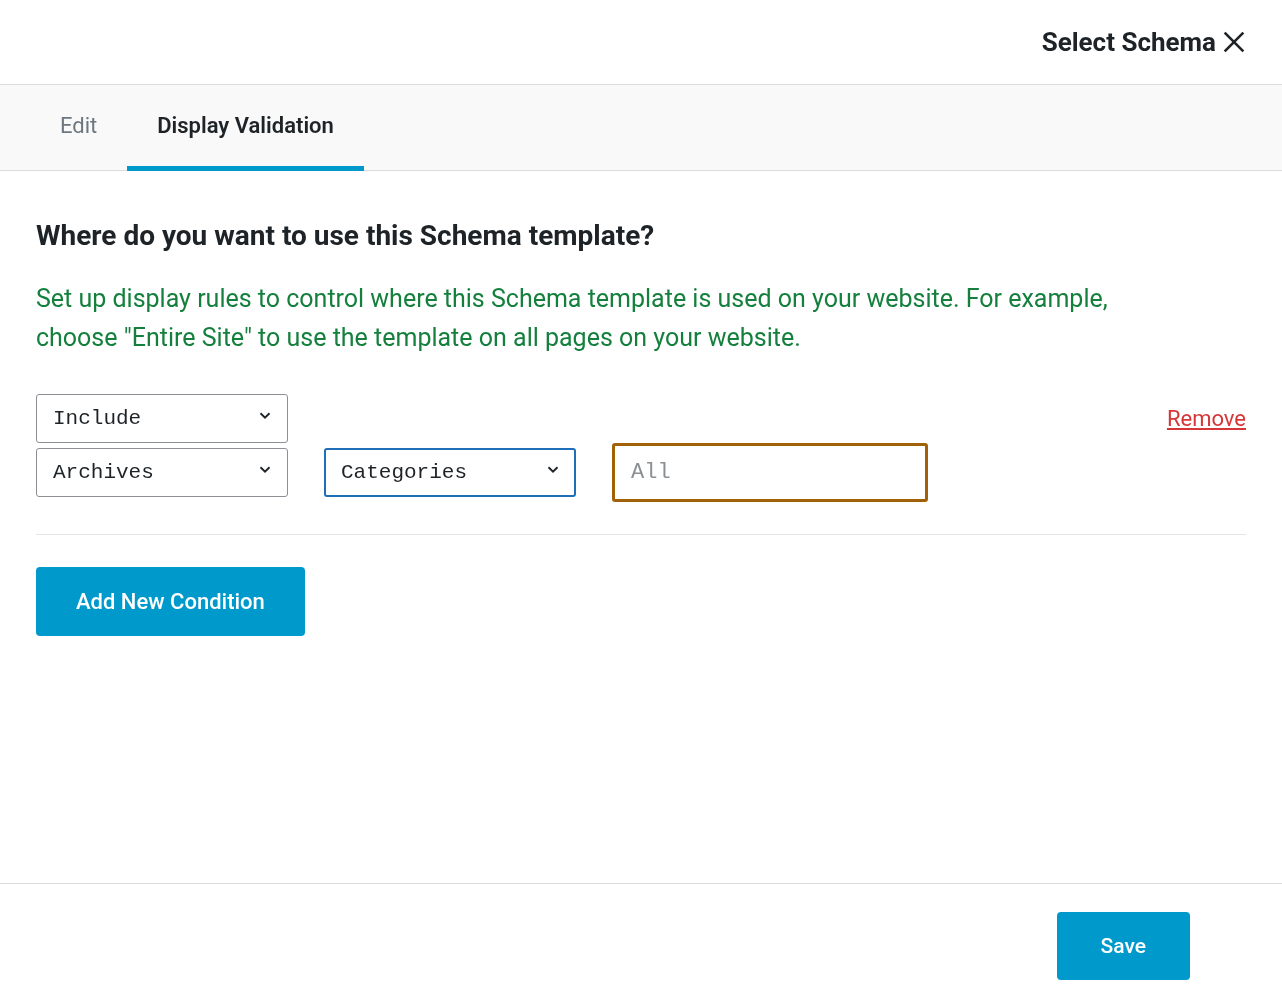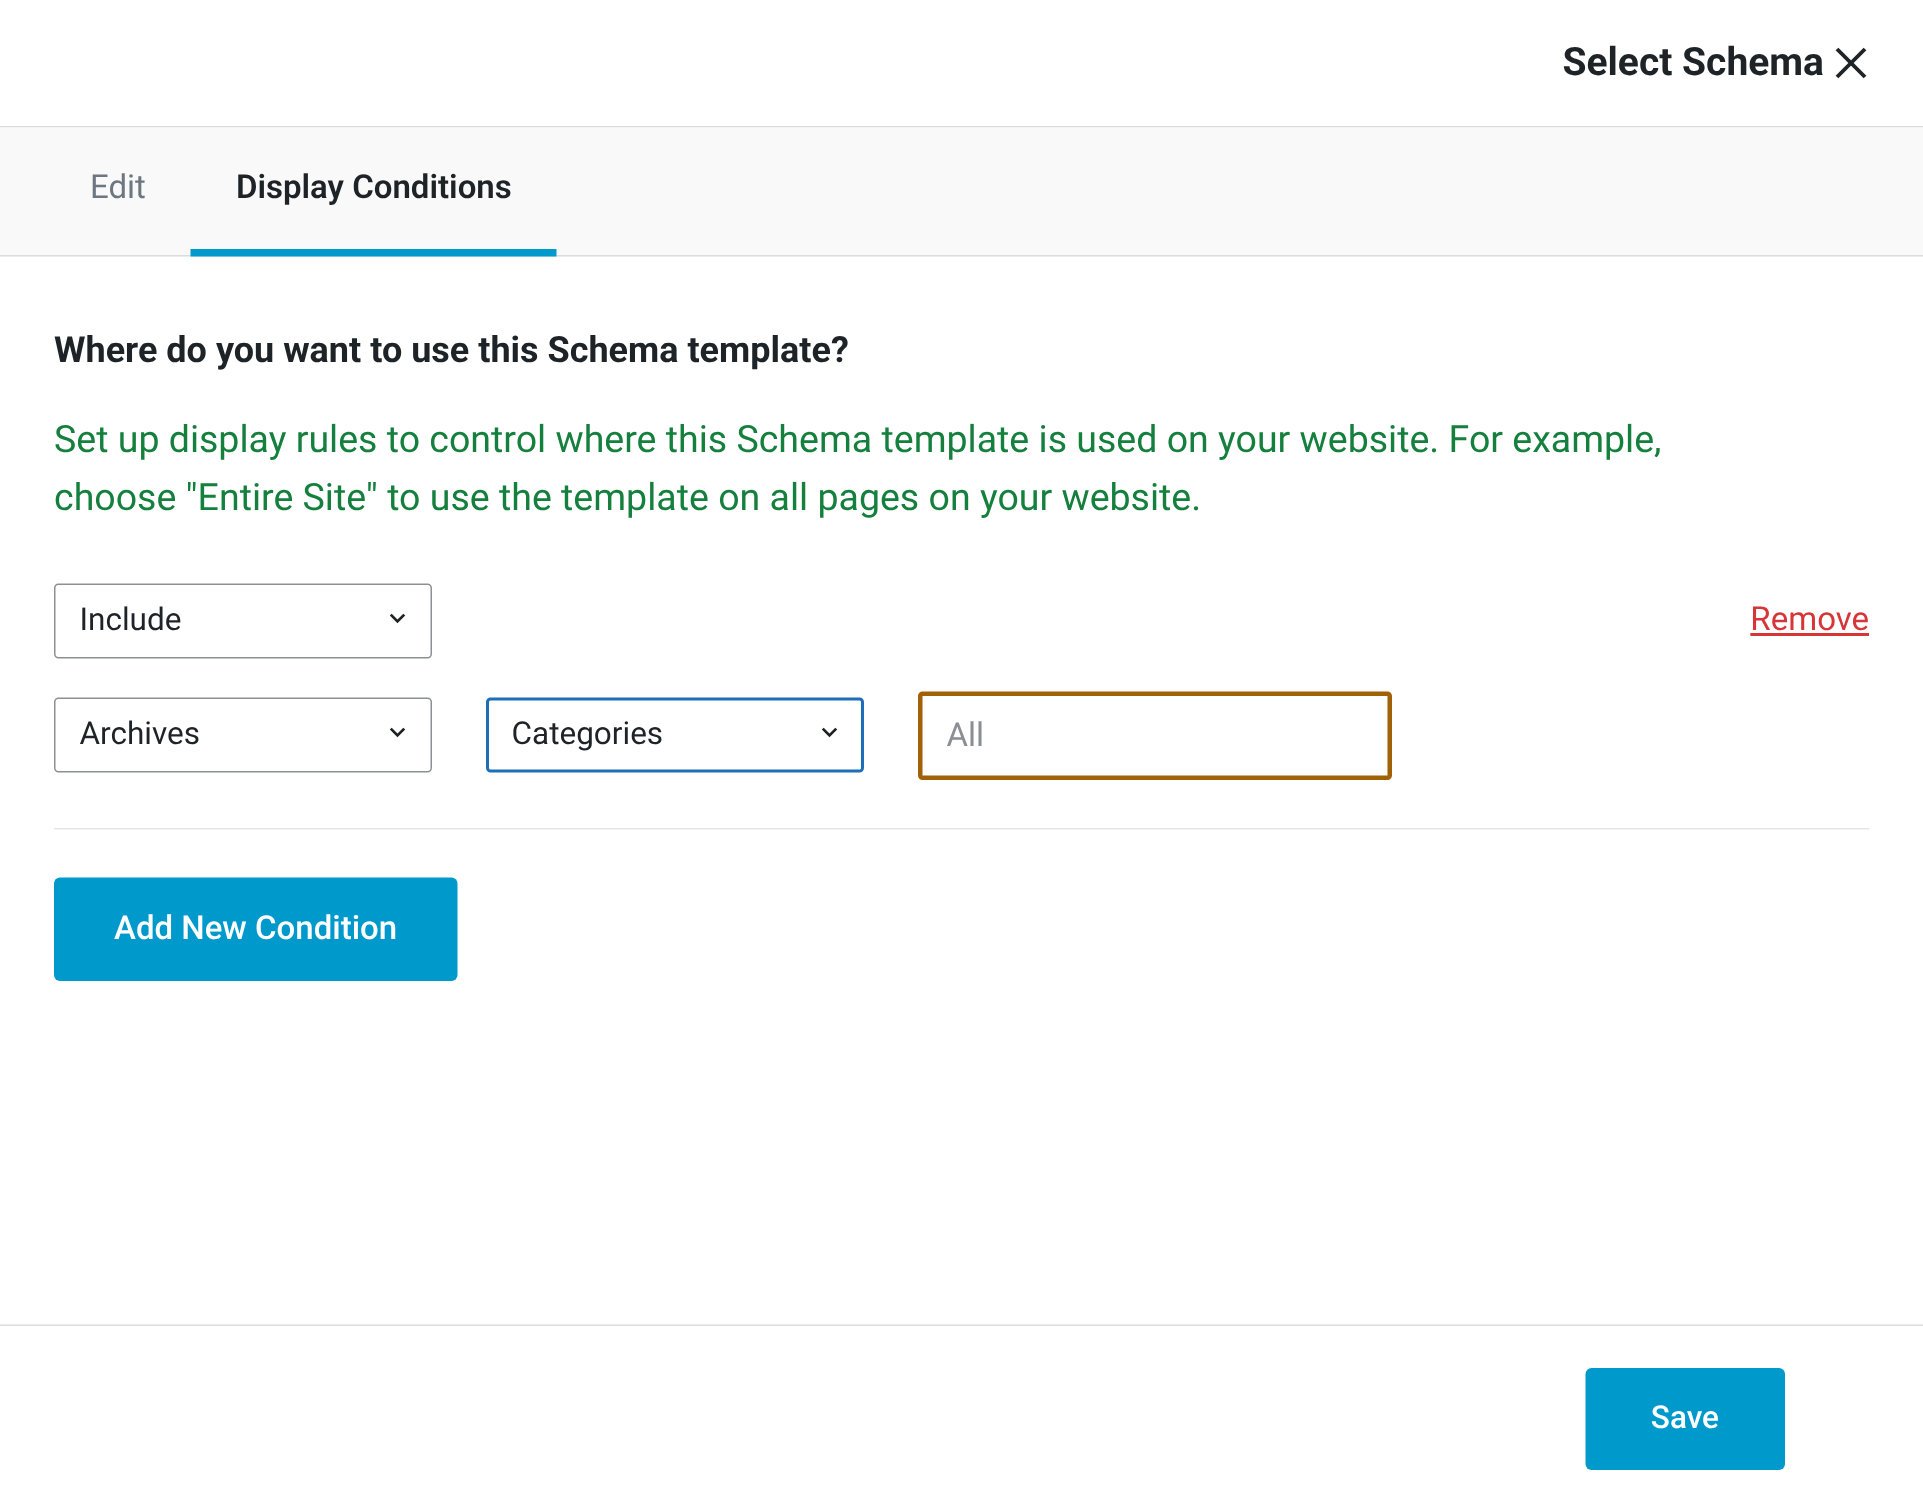--- a/index.html
+++ b/index.html
@@ -57,21 +57,21 @@
     }
     .tab.active {
       color: #1d2327;
       font-weight: 600;
       border-bottom-color: #0099cc;
     }
     .content {
       padding: 48px 36px 0 36px;
     }
     .section-heading {
-      font-size: 24px;
+      font-size: 28px;
       font-weight: 700;
       color: #1d2327;
       margin-bottom: 28px;
     }
     .section-description {
       font-size: 25px;
       line-height: 1.55;
       color: #15803d;
       margin-bottom: 36px;
       max-width: 1100px;
@@ -80,21 +80,21 @@
       display: flex;
       align-items: flex-start;
       justify-content: space-between;
       margin-bottom: 32px;
       padding-bottom: 32px;
       border-bottom: 1px solid #e5e5e5;
     }
     .condition-controls {
       display: flex;
       flex-direction: column;
-      gap: 22px;
+      font-family: Liberation Mono, monospace;
     }
     .controls-row {
       display: flex;
       gap: 36px;
       align-items: center;
     }
     .select-wrapper {
       position: relative;
       display: inline-block;
     }
@@ -188,21 +188,21 @@
   <button class="close-btn">
     <svg viewBox="0 0 24 24" fill="none" stroke="#1d2327" stroke-width="2.2">
       <line x1="4" y1="4" x2="20" y2="20"></line>
       <line x1="20" y1="4" x2="4" y2="20"></line>
     </svg>
   </button>
 </div>
 
 <div class="tab-bar">
   <div class="tab">Edit</div>
-  <div class="tab active">Display Conditions</div>
+  <div class="tab active">Display Validation</div>
 </div>
 
 <div class="content">
   <h2 class="section-heading">Where do you want to use this Schema template?</h2>
   <p class="section-description">Set up display rules to control where this Schema template is used on your website. For example, choose "Entire Site" to use the template on all pages on your website.</p>
 
   <div class="condition-row">
     <div class="condition-controls">
       <div class="controls-row">
         <div class="select-wrapper">

